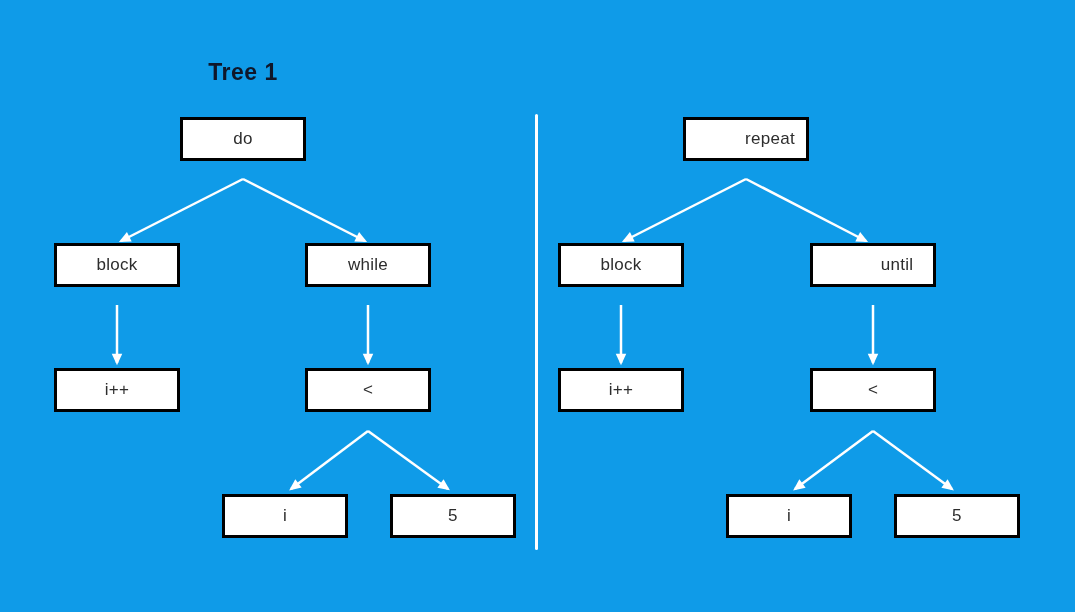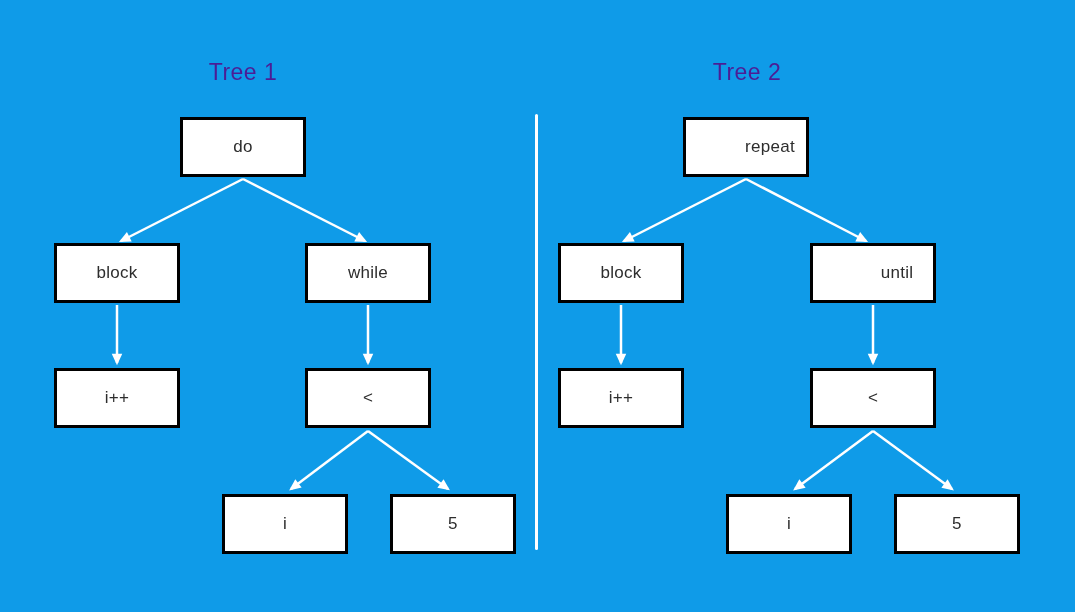--- a/index.html
+++ b/index.html
@@ -11,32 +11,32 @@
     position: relative;
     width: 1075px;
     height: 612px;
     background: #0f9be8;
     overflow: hidden;
   }
   .tree-title {
     position: absolute;
     width: 200px;
     text-align: center;
-    color: #4c1d95;
+    color: #0f172a;
     font-size: 23px;
-    font-weight: normal;
+    font-weight: bold;
     letter-spacing: 0.5px;
   }
   .t1-title { left: 143px; top: 59px; }
   .t2-title { left: 647px; top: 59px; }
   .node {
     position: absolute;
     box-sizing: border-box;
     width: 126px;
-    height: 60px;
+    height: 44px;
     background: #ffffff;
     border: 3px solid #000000;
     display: flex;
     align-items: center;
     justify-content: center;
     font-size: 17px;
     color: #2d2d2d;
     letter-spacing: 0.3px;
   }
   
@@ -75,21 +75,20 @@
     background: #ffffff;
     border-radius: 2px;
   }
 </style>
 </head>
 <body>
 
 <div class="canvas">
 
   <div class="tree-title t1-title">Tree 1</div>
-  <div class="tree-title t2-title">Tree 2</div>
 
   <svg class="edges" viewBox="0 0 1075 612" xmlns="http://www.w3.org/2000/svg">
     <defs>
       <marker id="ah" markerUnits="userSpaceOnUse" markerWidth="14" markerHeight="14" viewBox="0 0 12 12" refX="9" refY="6" orient="auto">
         <path d="M1,1.5 L11,6 L1,10.5 Z" fill="#ffffff"></path>
       </marker>
     </defs>
 
     <line x1="243" y1="179" x2="121" y2="241" marker-end="url(#ah)"></line>
     <line x1="243" y1="179" x2="365" y2="241" marker-end="url(#ah)"></line>

